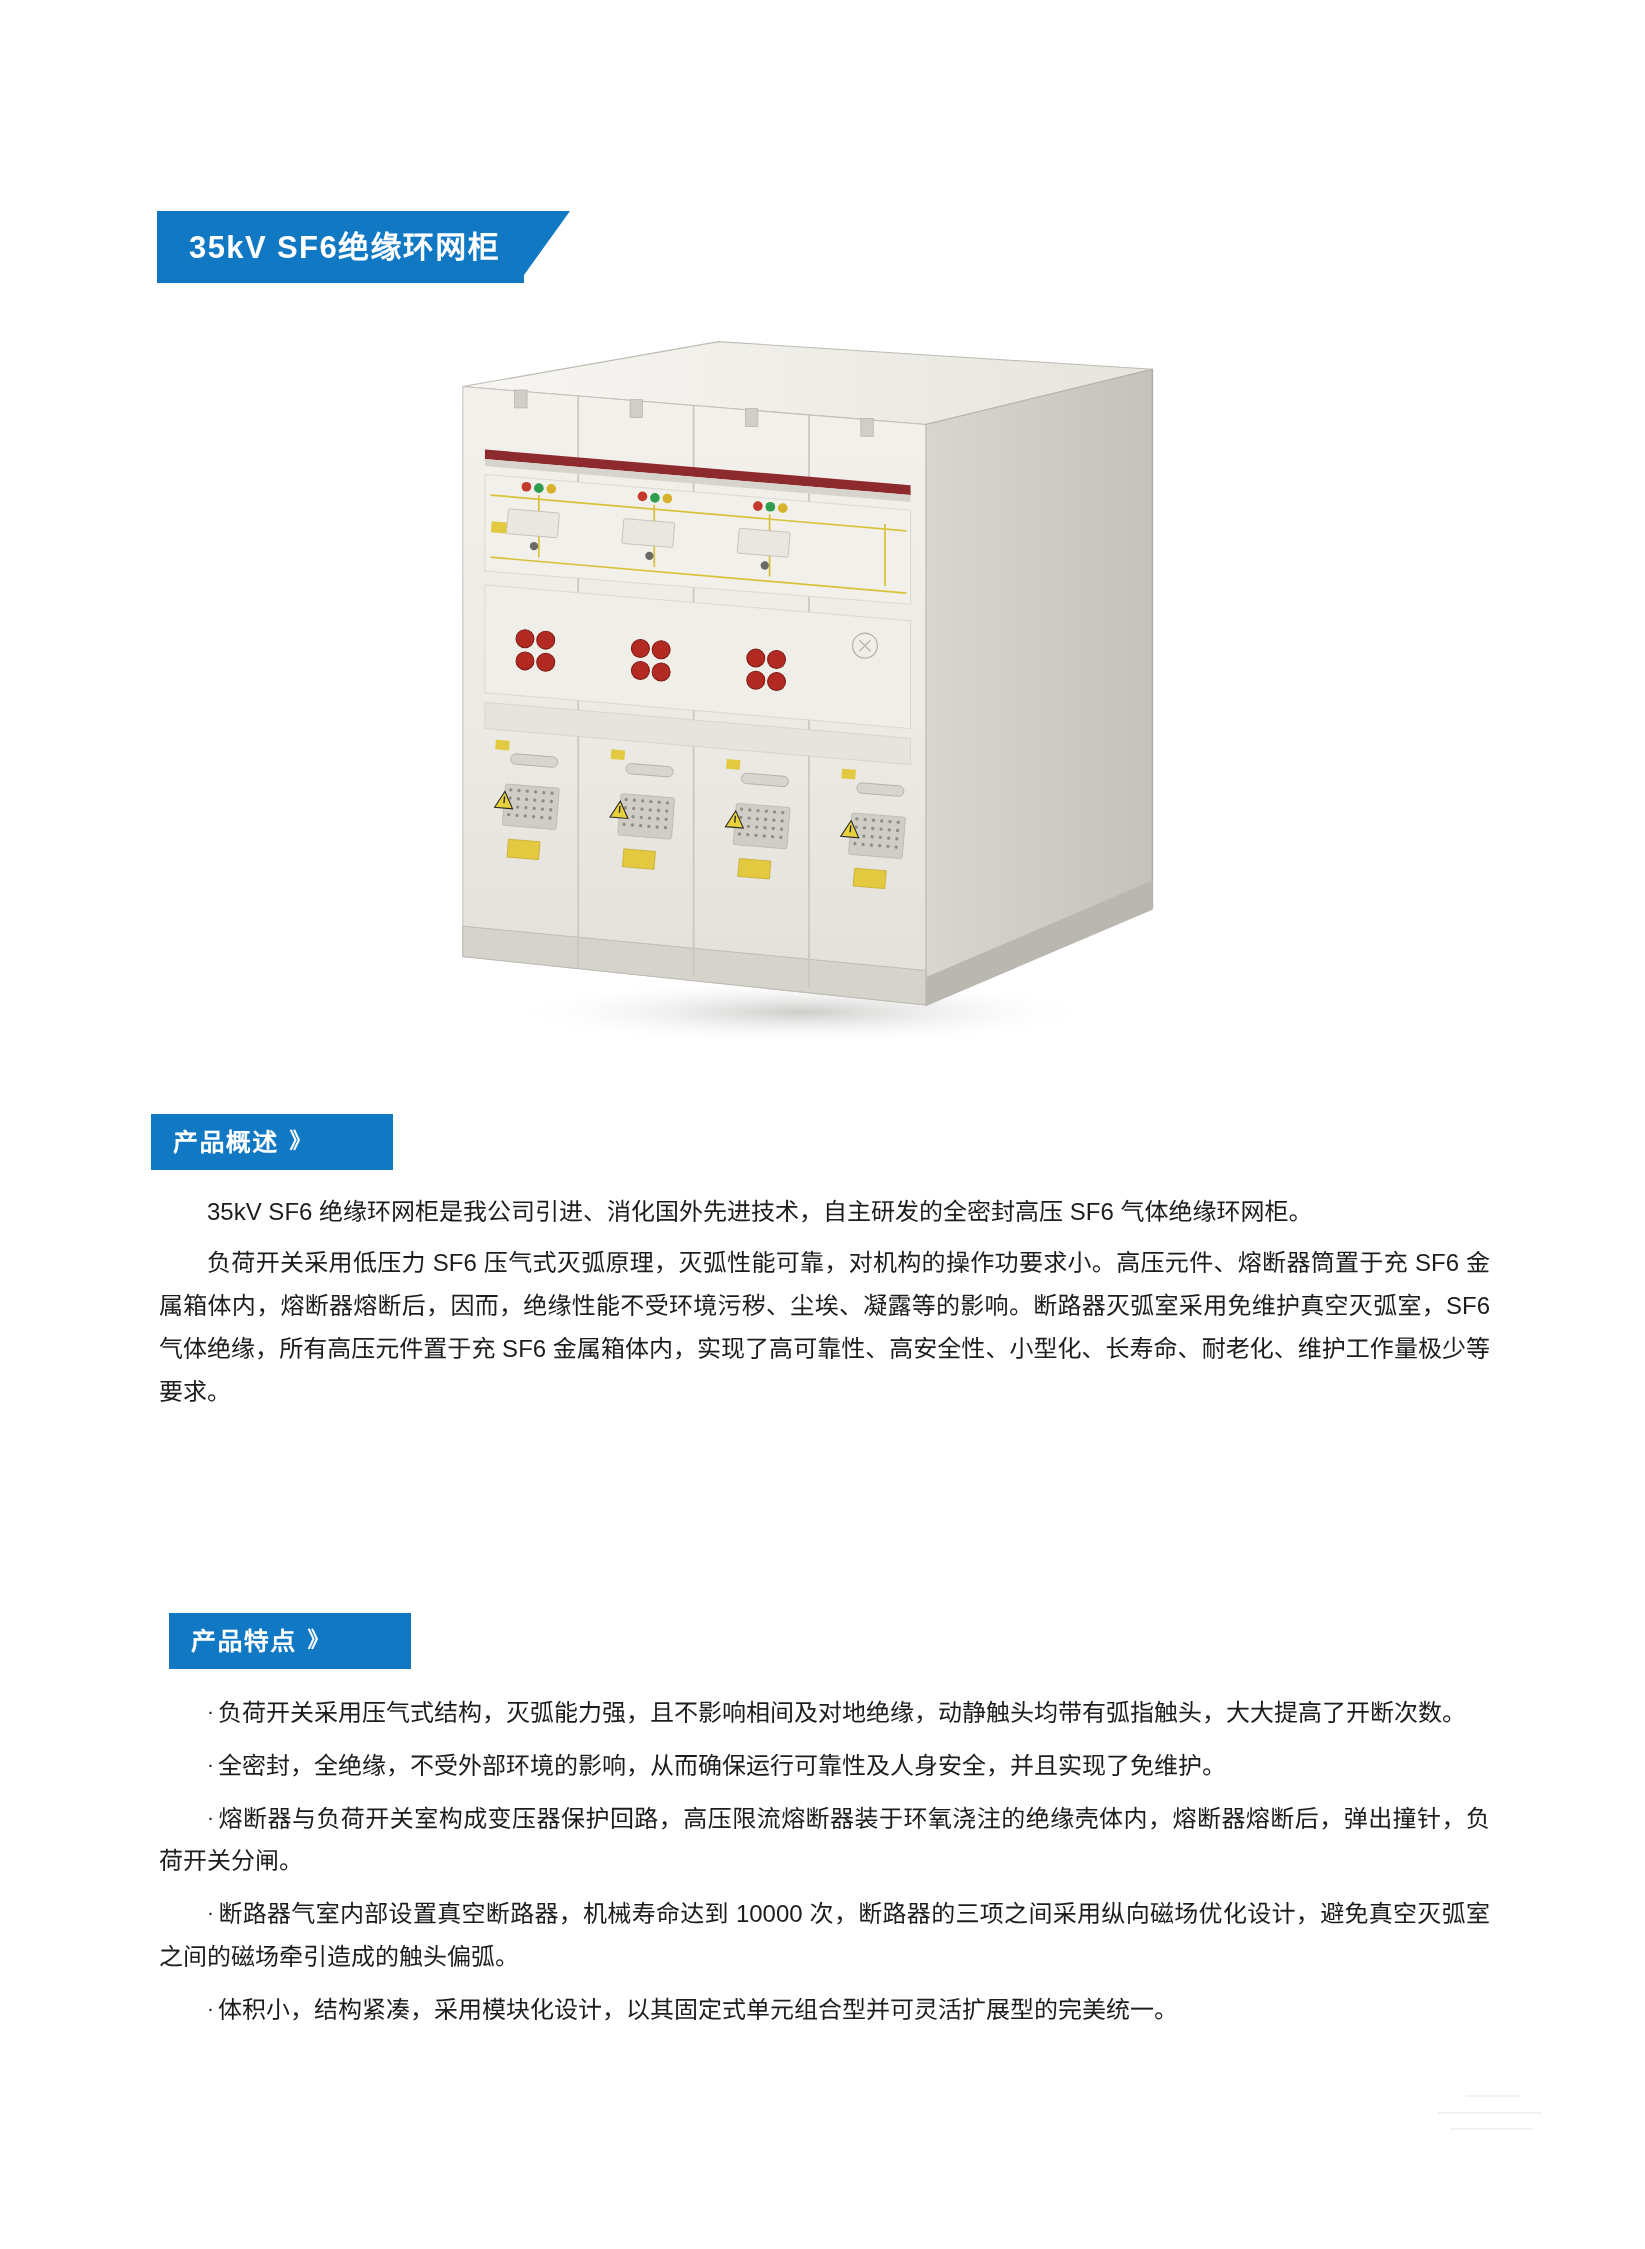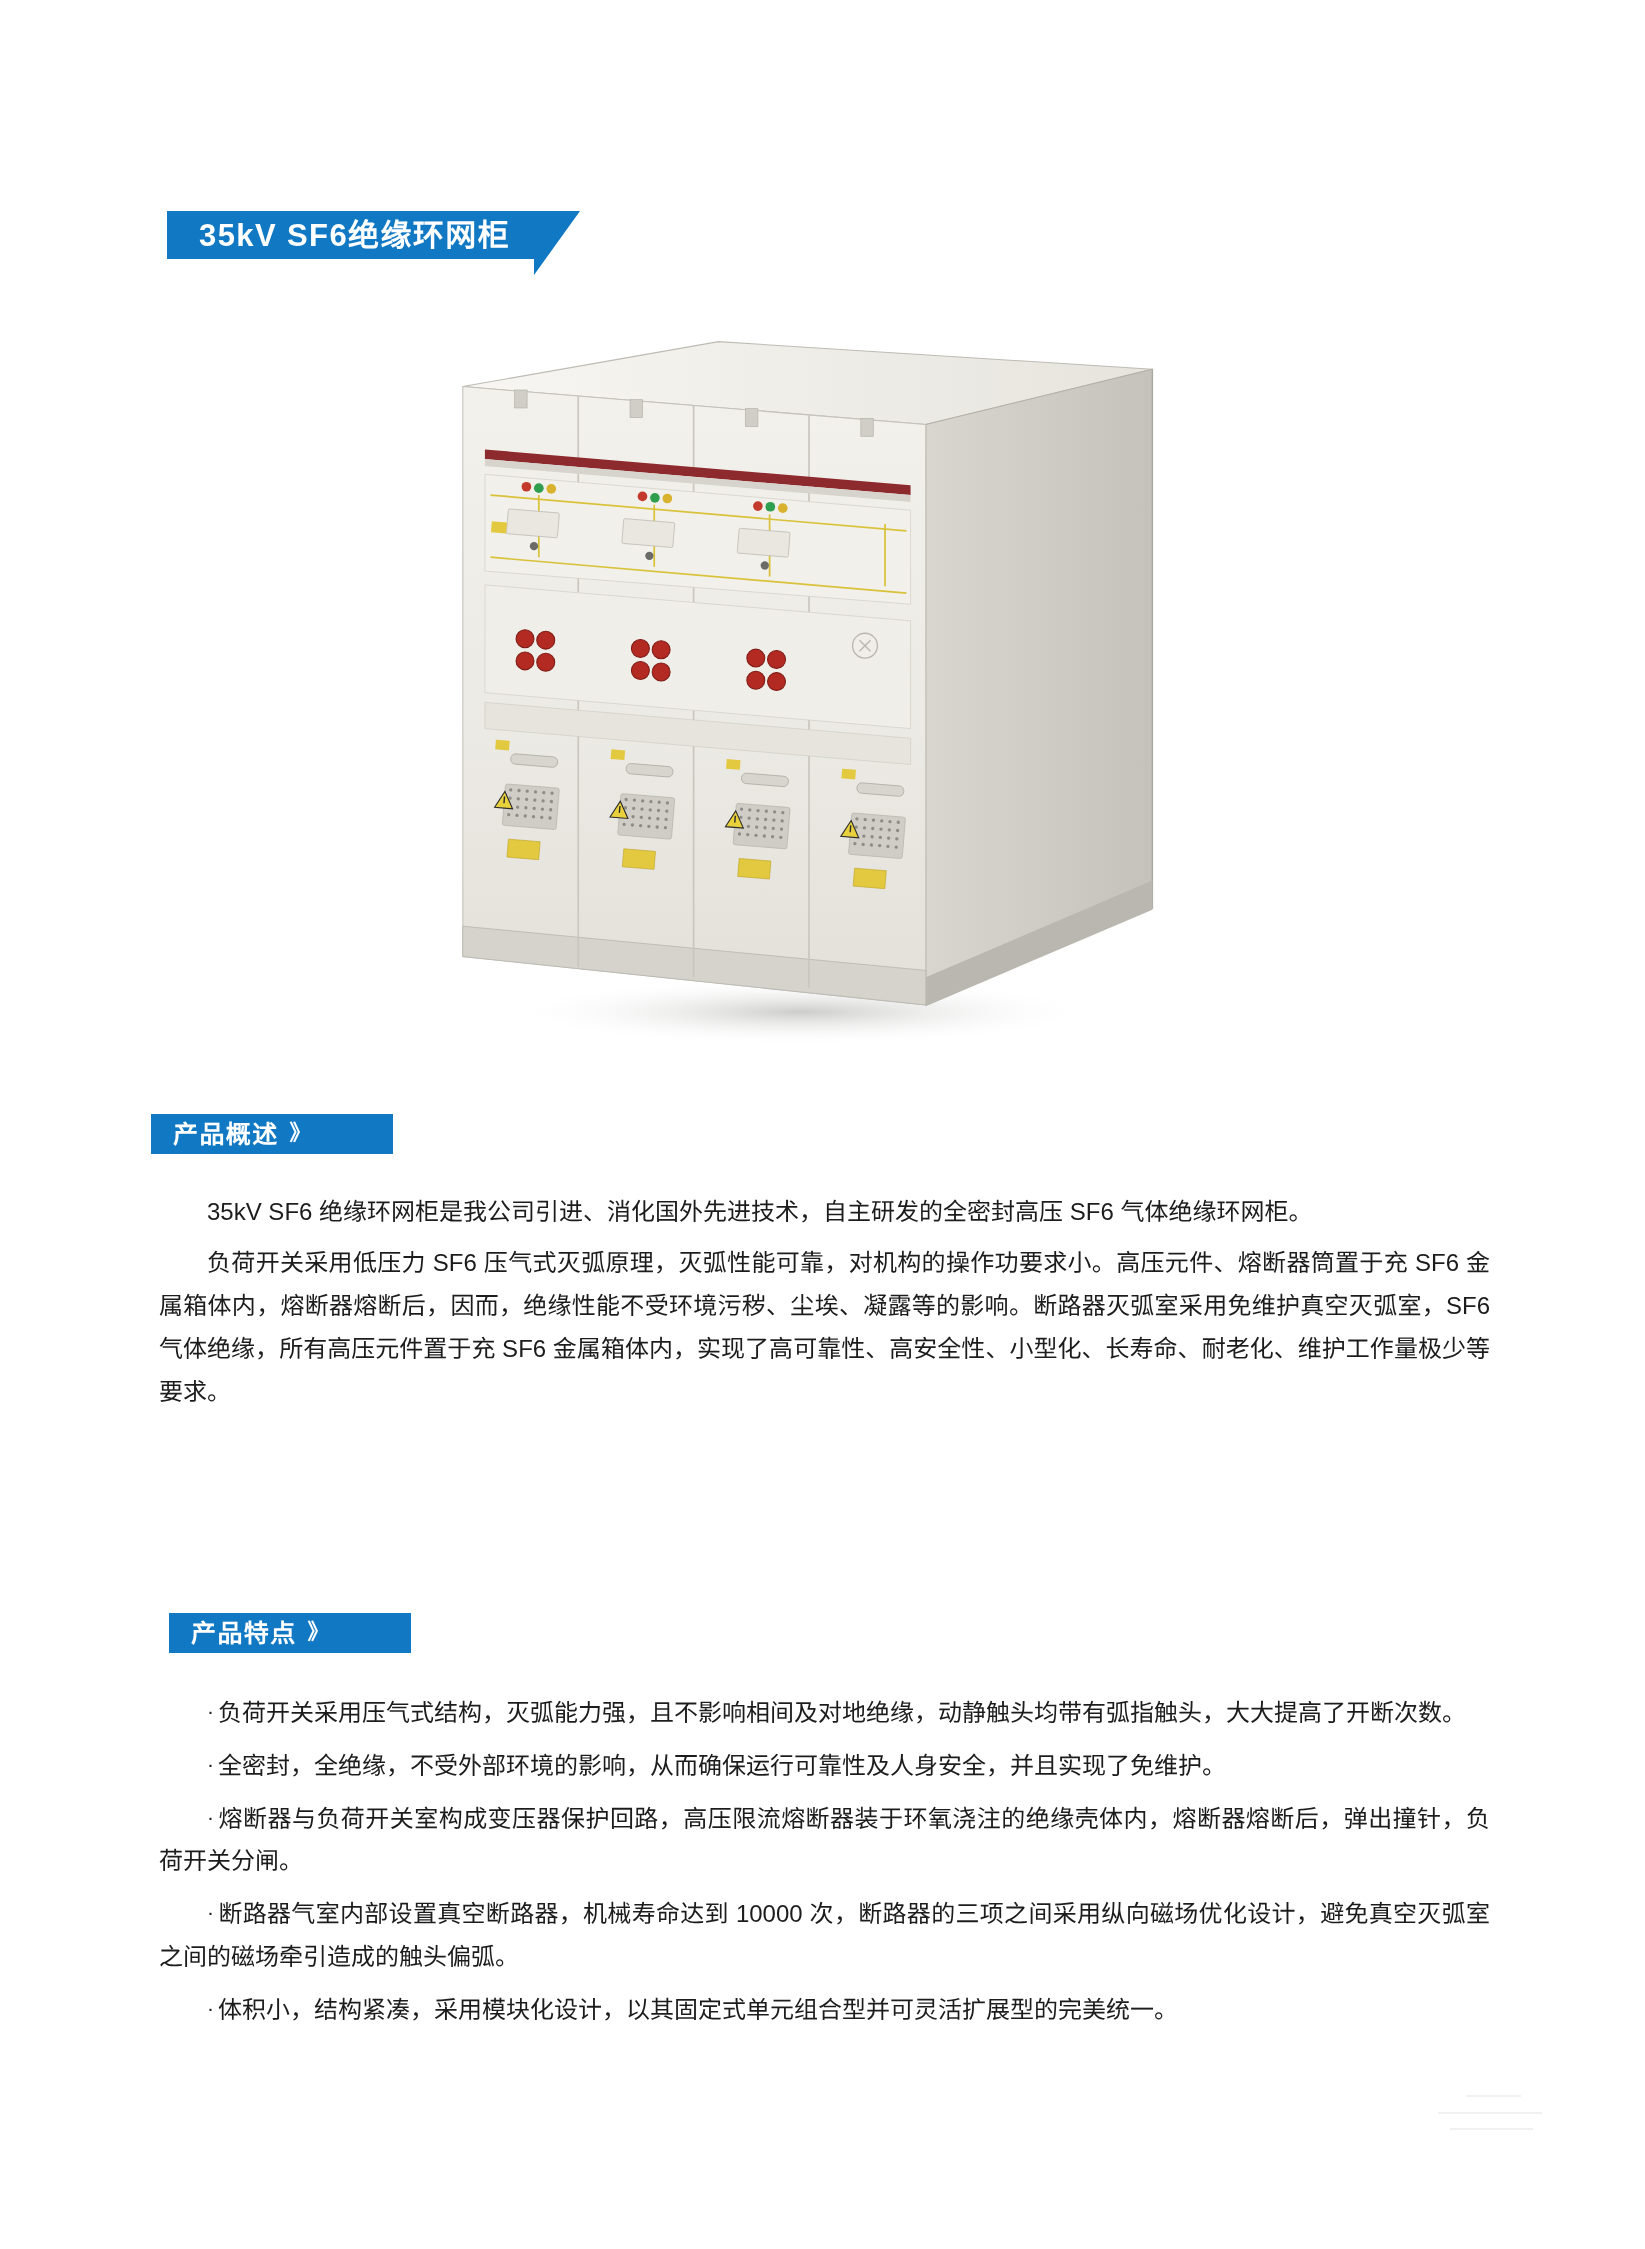--- a/index.html
+++ b/index.html
@@ -12,23 +12,23 @@
     height: 2250px;
     position: relative;
     font-family: "Liberation Sans", "DejaVu Sans", sans-serif;
     color: #1a1a1a;
     overflow: hidden;
   }
 
   
   .title-banner {
     position: absolute;
-    left: 167px;
+    left: 157px;
     top: 211px;
-    height: 48px;
+    height: 72px;
     display: flex;
     align-items: stretch;
   }
   .title-banner .bar {
     background: #1178c4;
     display: flex;
     align-items: center;
     padding: 0 23.5px 0 32px;
   }
   .title-banner .bar span {
@@ -52,21 +52,21 @@
     left: 442px;
     top: 314px;
     width: 781px;
     height: 767px;
   }
   .photo-wrap svg { display: block; }
 
   
   .section-head {
     position: absolute;
-    height: 40px;
+    height: 56px;
     background: #1178c4;
     display: flex;
     align-items: center;
     padding: 0 3px 0 22px;
     box-sizing: border-box;
   }
   .section-head .sh-text {
     color: #ffffff;
     font-size: 25px;
     font-weight: bold;

